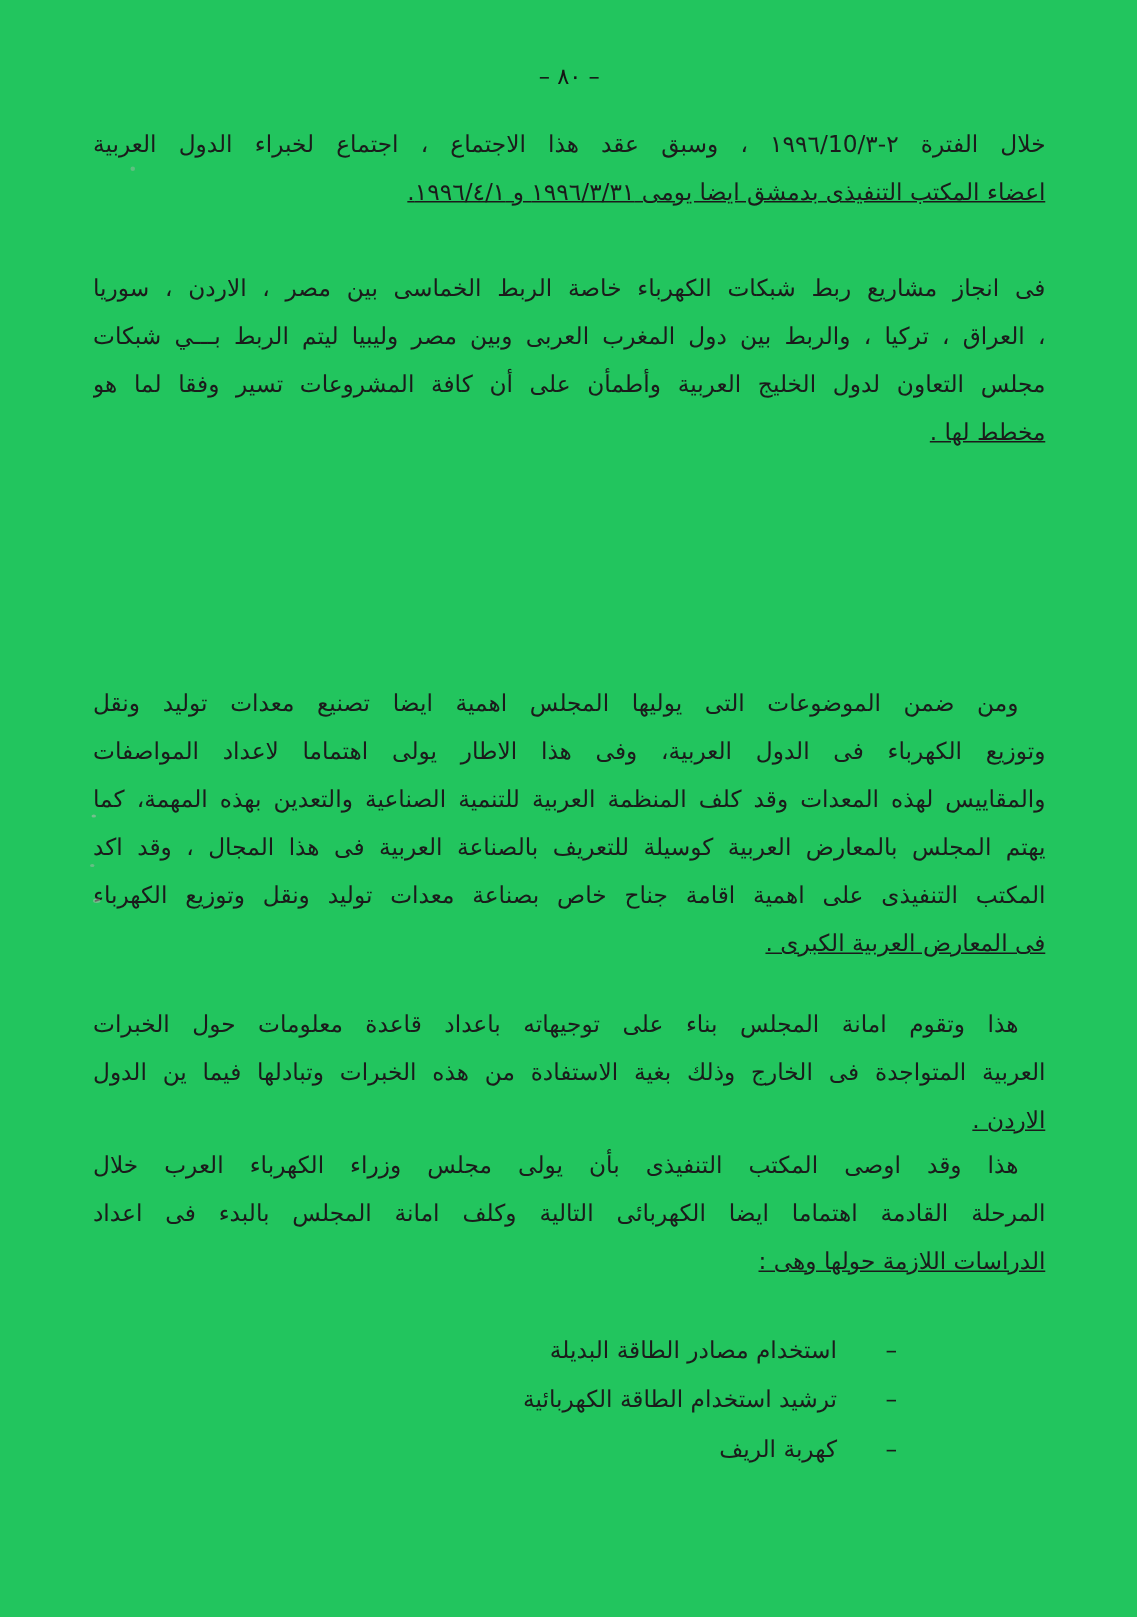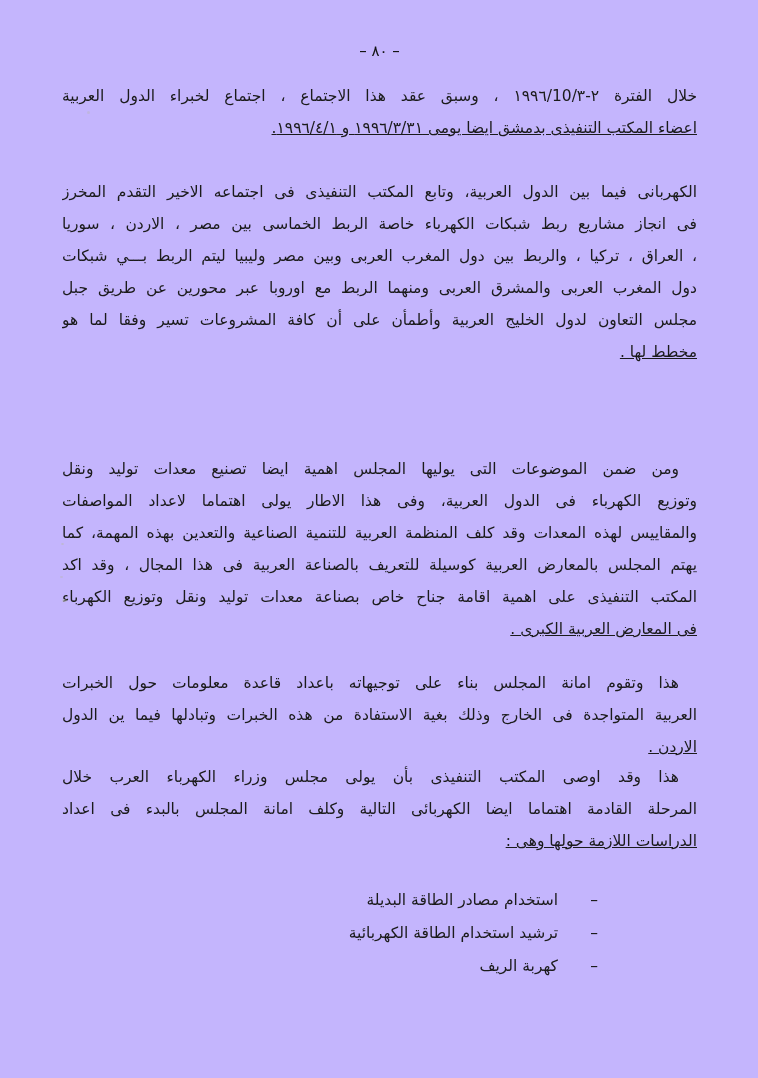--- a/index.html
+++ b/index.html
@@ -1,21 +1,21 @@
 <!DOCTYPE html>
 <html lang="ar" dir="rtl"><head>
 <meta charset="utf-8">
 <style>
   html, body { margin: 0; padding: 0; background: #e8e8e8; }
   .page {
     position: relative;
     width: 758px;
     height: 1078px;
     margin: 0 auto;
-    background: #c4b5fd;
+    background: #22c55e;
     color: #1b1b1b;
     font-family: "DejaVu Sans", sans-serif;
     font-size: 15.5px;
     direction: rtl;
     overflow: hidden;
   }
   .pagenum {
     position: absolute;
     top: 42px;
     right: 61px;
@@ -73,24 +73,22 @@
 <div class="page">
 
   <div class="pagenum">– ٨٠ –</div>
 
   <div class="para p1">
     <div class="ln">خلال الفترة ٢-١٩٩٦/10/٣ ، وسبق عقد هذا الاجتماع ، اجتماع لخبراء الدول العربية</div>
     <div class="ln end">اعضاء المكتب التنفيذى بدمشق ايضا يومى ١٩٩٦/٣/٣١ و ١٩٩٦/٤/١.</div>
   </div>
 
   <div class="para p2">
-    <div class="ln">الكهربانى فيما بين الدول العربية، وتابع المكتب التنفيذى فى اجتماعه الاخير التقدم المخرز</div>
     <div class="ln">فى انجاز مشاريع ربط شبكات الكهرباء خاصة الربط الخماسى بين مصر ، الاردن ، سوريا</div>
     <div class="ln">، العراق ، تركيا ، والربط بين دول المغرب العربى وبين مصر وليبيا ليتم الربط بـــي شبكات</div>
-    <div class="ln">دول المغرب العربى والمشرق العربى ومنهما الربط مع اوروبا عبر محورين عن طريق جبل</div>
     <div class="ln">مجلس التعاون لدول الخليج العربية وأطمأن على أن كافة المشروعات تسير وفقا لما هو</div>
     <div class="ln end">مخطط لها .</div>
   </div>
 
   <div class="para p3">
     <div class="ln ind">ومن ضمن الموضوعات التى يوليها المجلس اهمية ايضا تصنيع معدات توليد ونقل</div>
     <div class="ln">وتوزيع الكهرباء فى الدول العربية، وفى هذا الاطار يولى اهتماما لاعداد المواصفات</div>
     <div class="ln">والمقاييس لهذه المعدات وقد كلف المنظمة العربية للتنمية الصناعية والتعدين بهذه المهمة، كما</div>
     <div class="ln">يهتم المجلس بالمعارض العربية كوسيلة للتعريف بالصناعة العربية فى هذا المجال ، وقد اكد</div>
     <div class="ln">المكتب التنفيذى على اهمية اقامة جناح خاص بصناعة معدات توليد ونقل وتوزيع الكهرباء</div>

